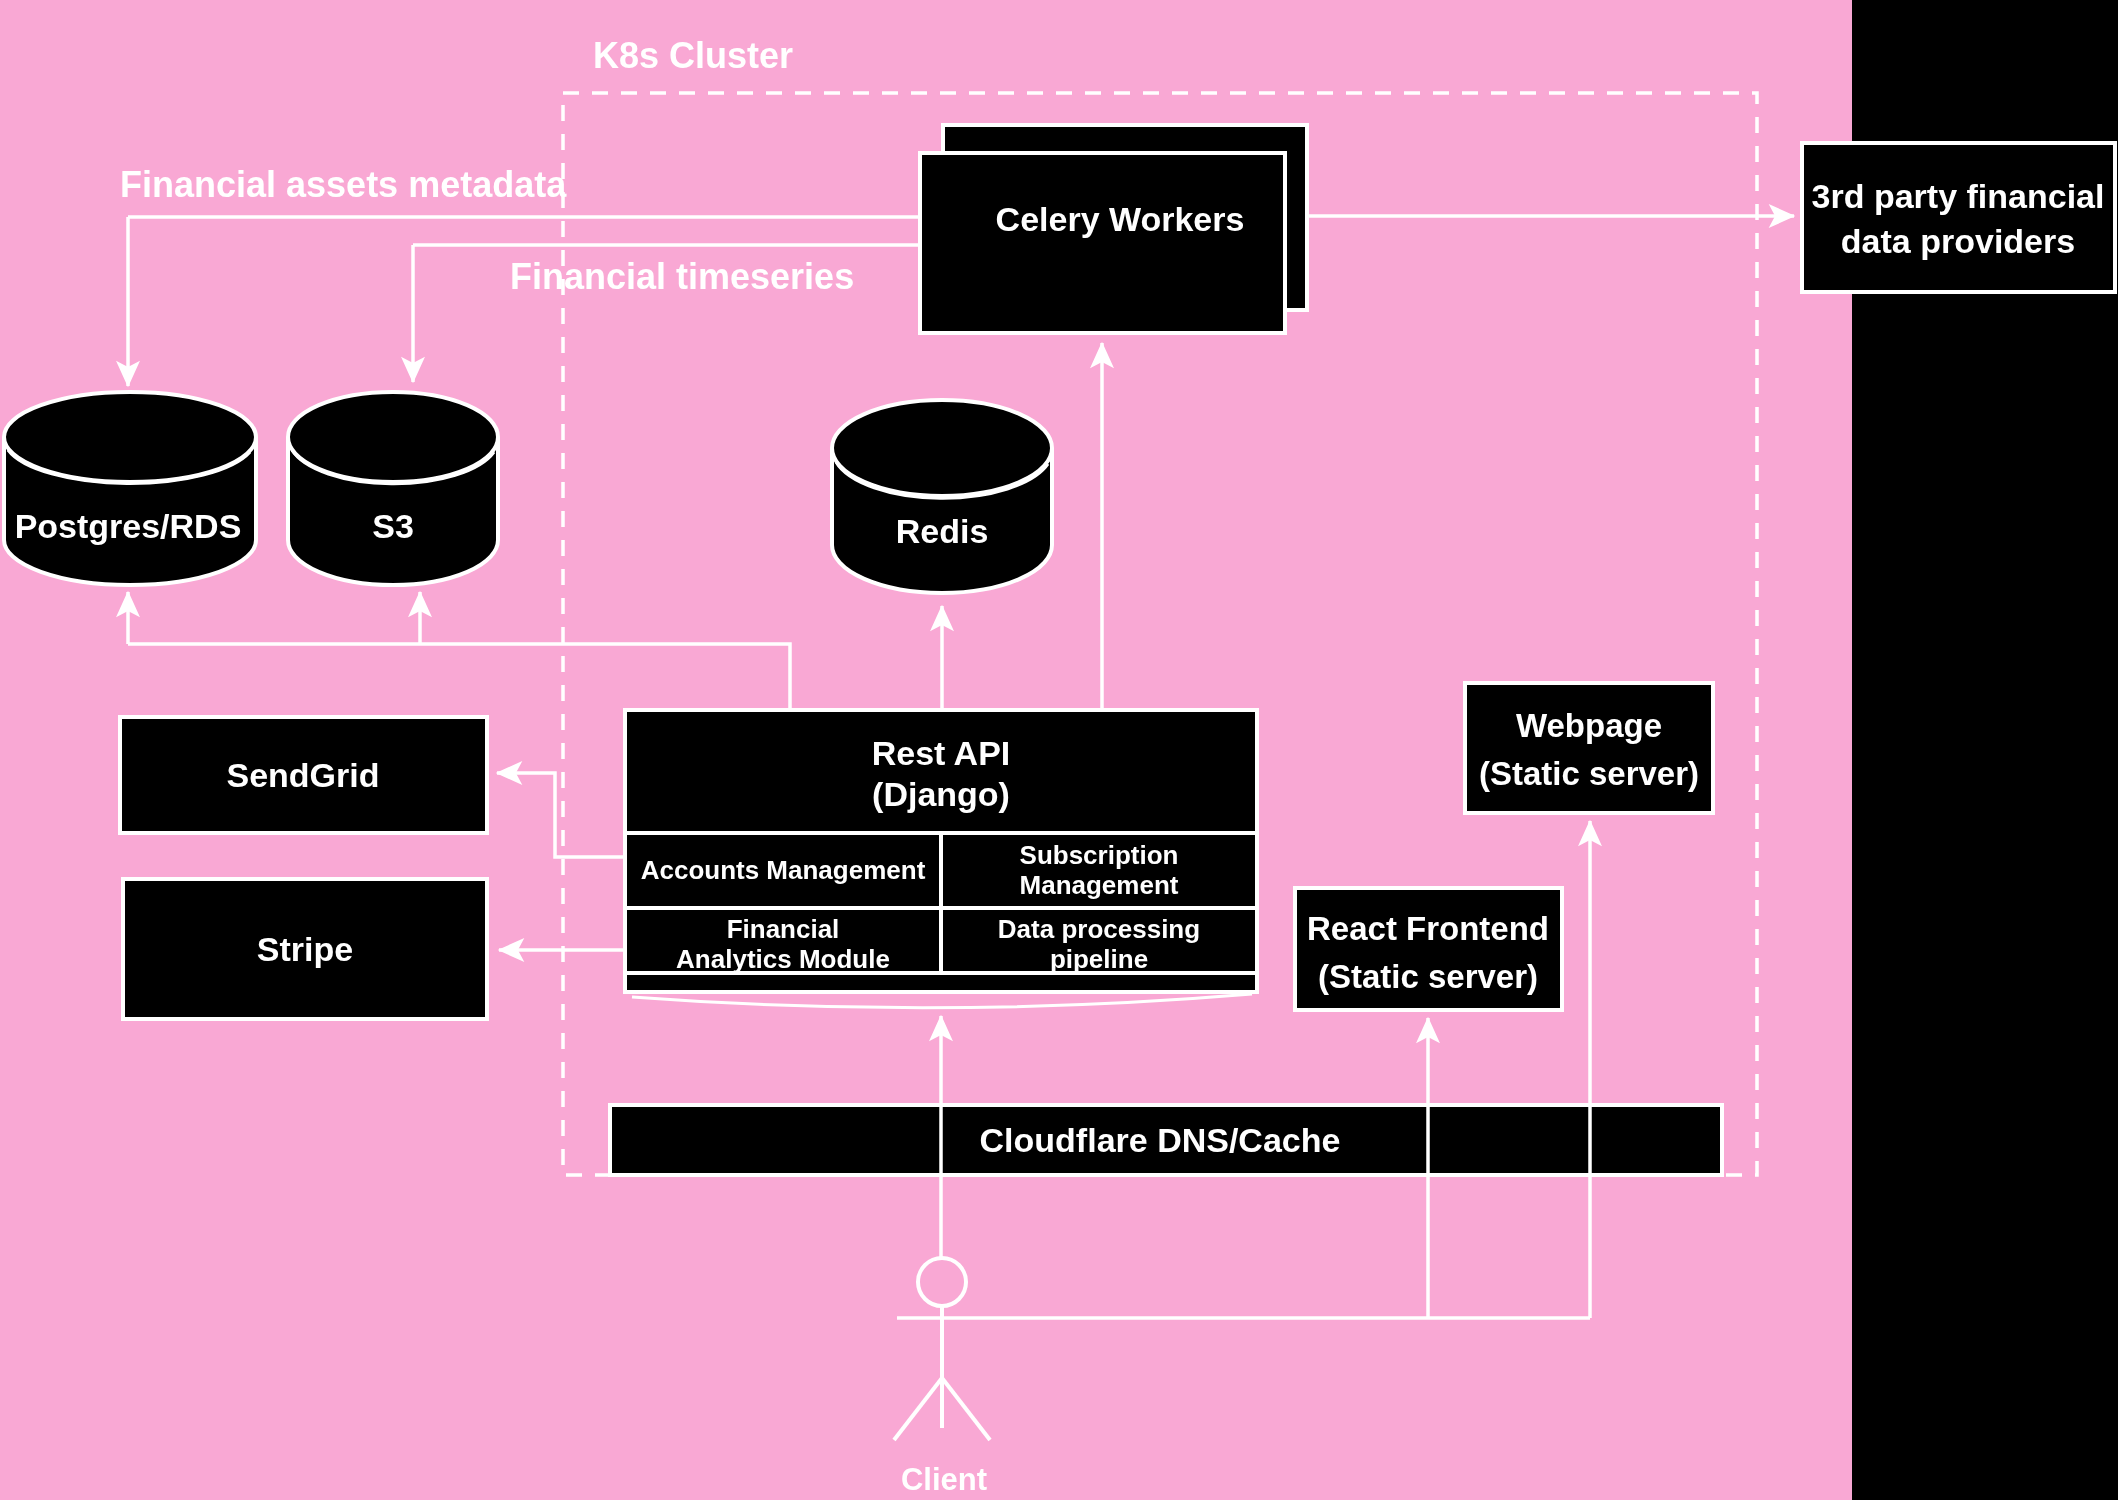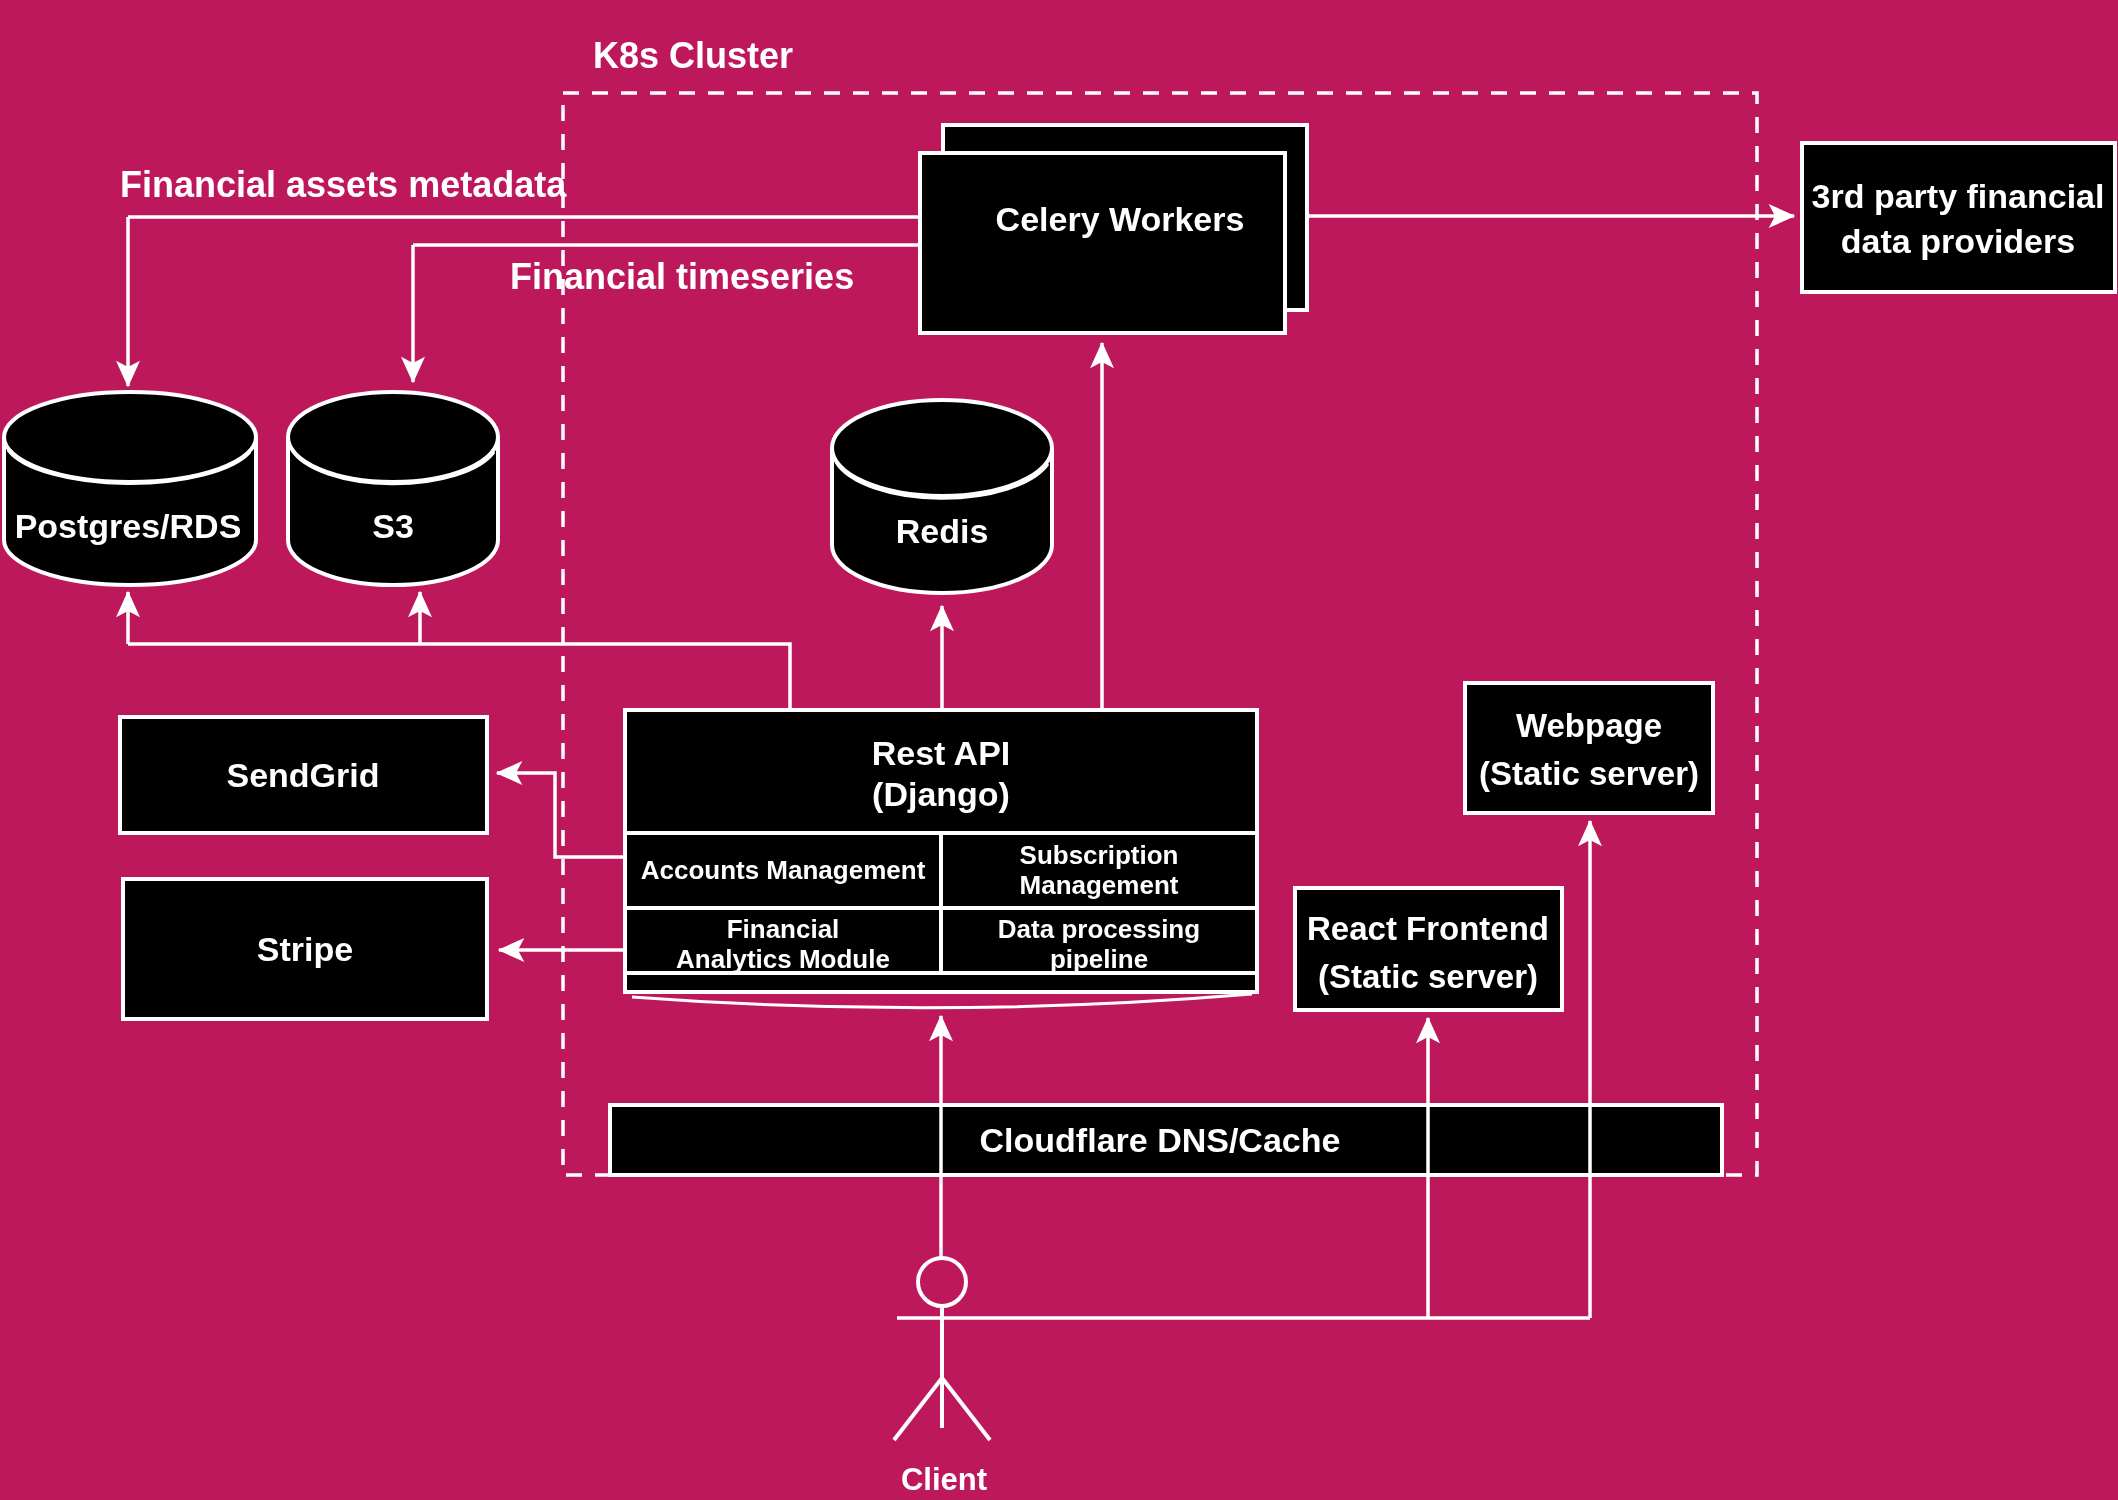--- a/index.html
+++ b/index.html
@@ -1,16 +1,16 @@
 <!DOCTYPE html>
 <html><head>
 <meta charset="utf-8">
 <style>
   html,body{margin:0;padding:0;background:#000;}
-  .stage{width:2118px;height:1500px;background:#be185d;position:relative;}
+  .stage{width:1852px;height:1500px;background:#f9a8d4;position:relative;}
   svg{display:block;}
   .ln{stroke:#fff;stroke-width:3.5;fill:none;}
   .ln-thick{stroke:#fff;stroke-width:4;fill:none;}
   .dash{stroke:#fff;stroke-width:3.5;fill:none;stroke-dasharray:16 13;}
   .bx{stroke:#fff;stroke-width:4;fill:#000;}
   .cyl{stroke:#fff;stroke-width:4;fill:#000;}
   .rim{stroke:#fff;stroke-width:3;fill:none;}
   .t{fill:#fff;font-family:"Liberation Sans",sans-serif;font-weight:bold;}
   .t36{font-size:36px;}
   .t34{font-size:34px;}

